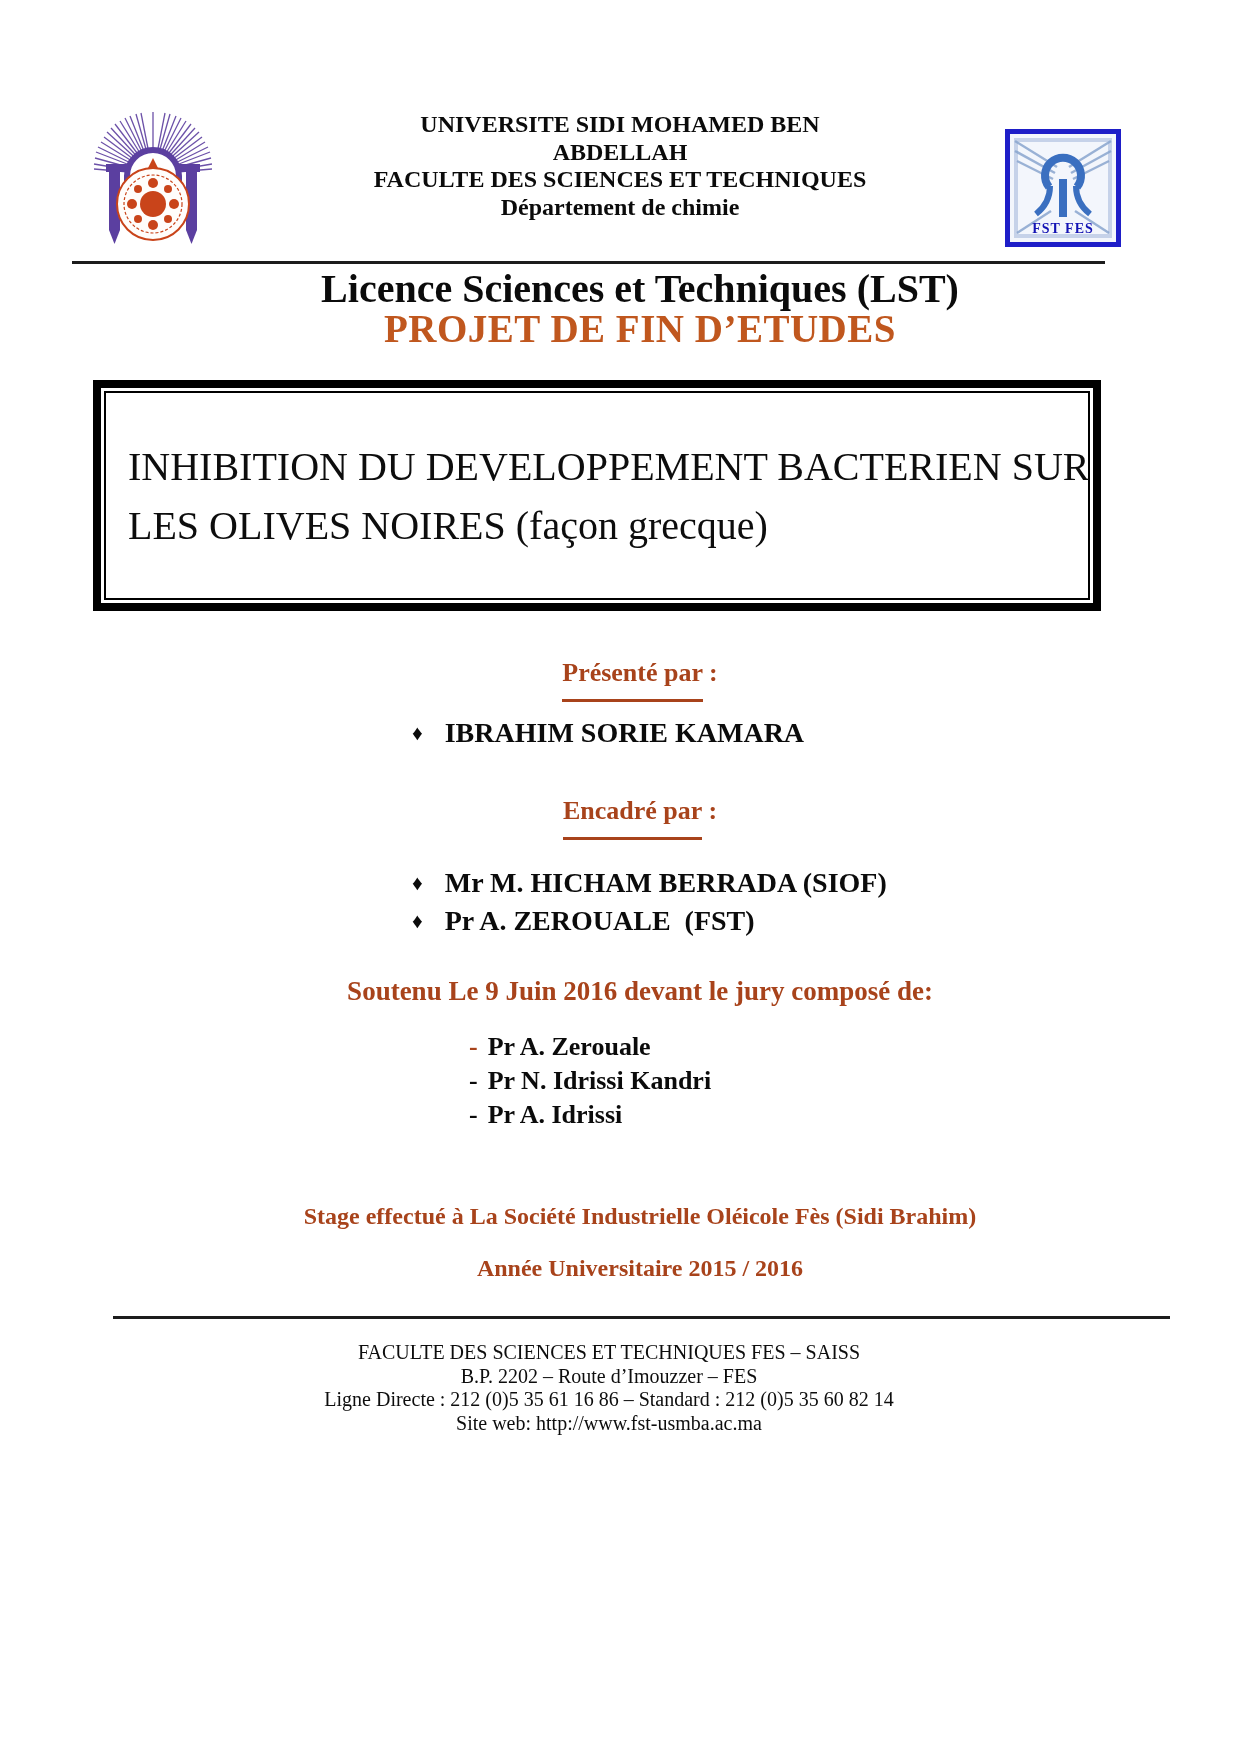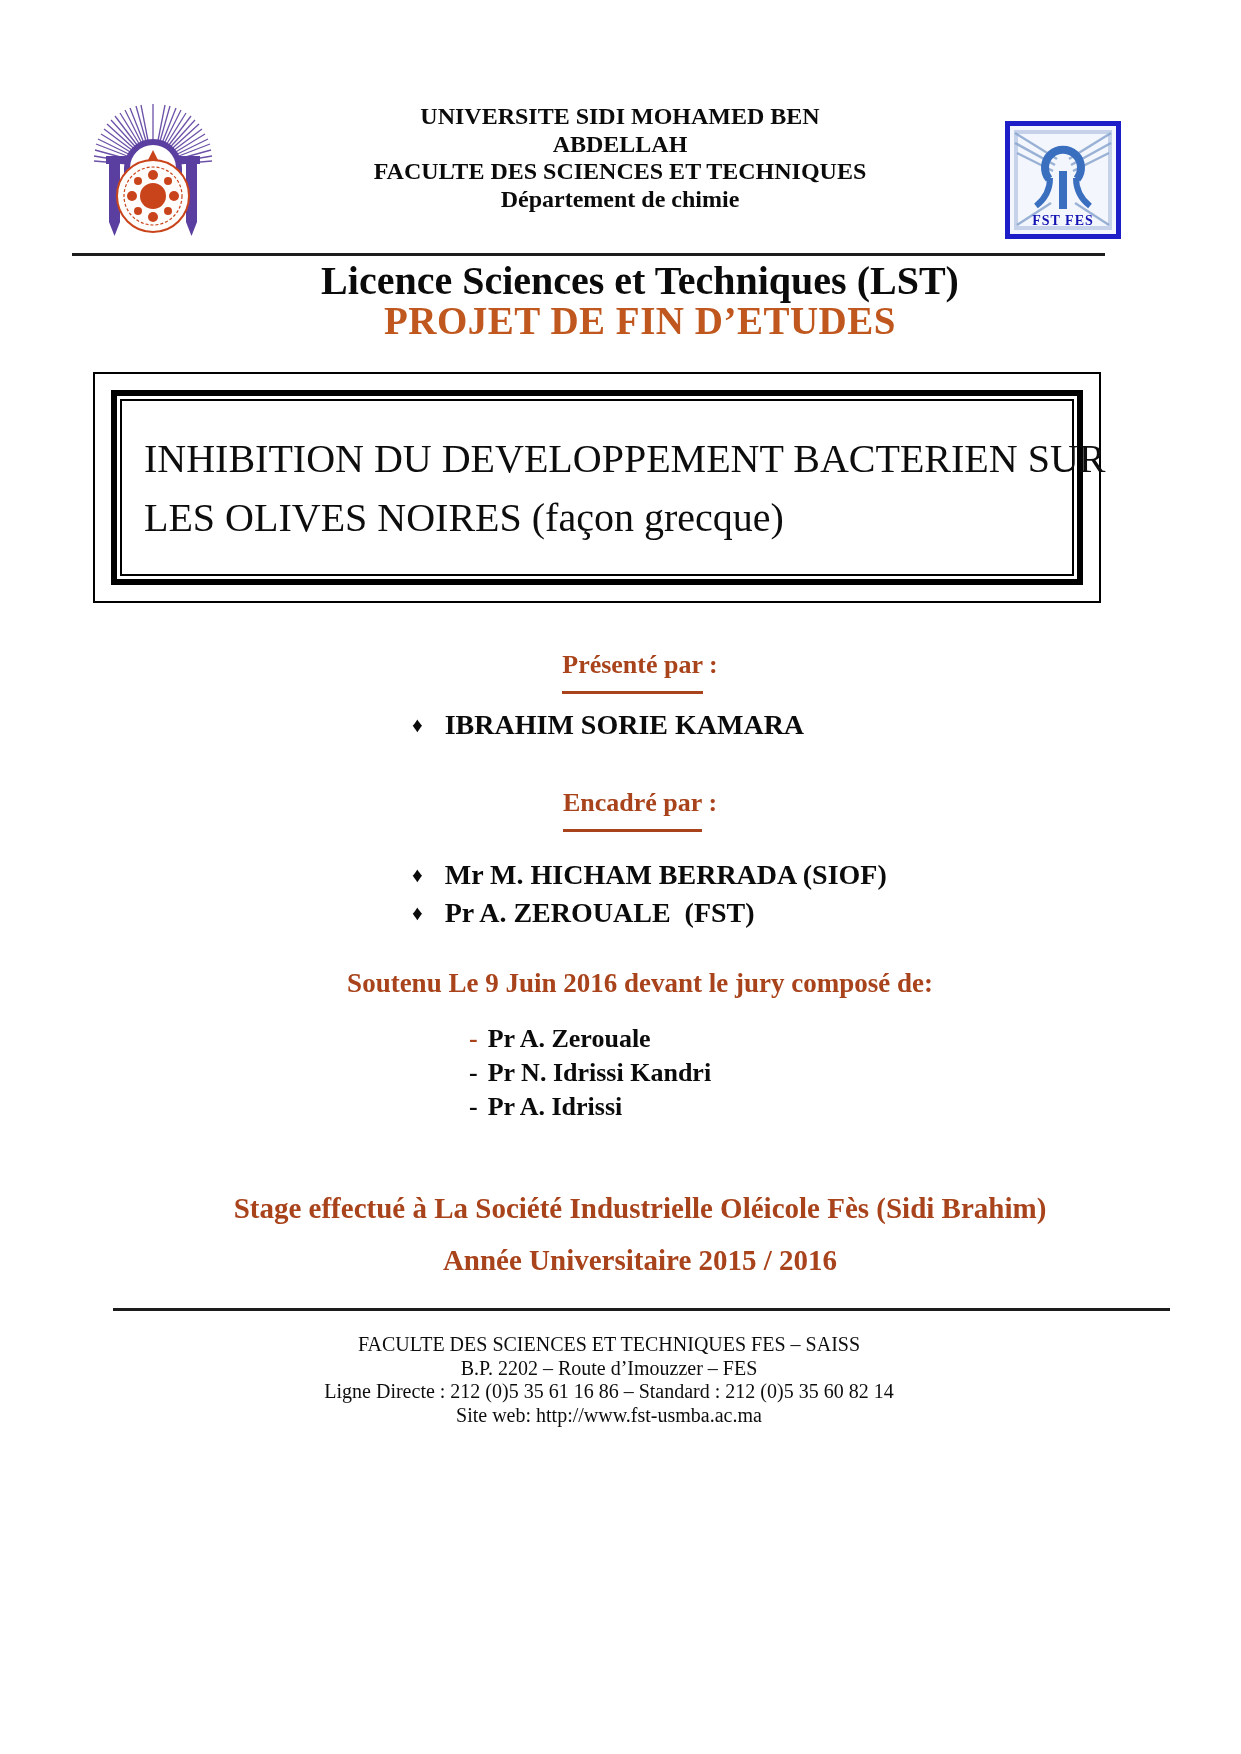--- a/index.html
+++ b/index.html
@@ -5,21 +5,21 @@
   html, body { margin: 0; padding: 0; background: #ffffff; }
   .page {
     position: relative;
     width: 1241px;
     height: 1754px;
     background: #ffffff;
     font-family: "Liberation Serif", serif;
     color: #111;
     overflow: hidden;
   }
-  .abs { position: absolute; }
+  .abs { position: absolute; margin-top: 8px; }
 
   
   .org-block {
     left: 250px; top: 103px; width: 740px;
     text-align: center;
     font-weight: bold;
     font-size: 24px;
     line-height: 27.5px;
     color: #0b0b0b;
   }
@@ -50,21 +50,21 @@
     font-weight: bold;
     font-size: 39px;
     line-height: 44px;
     letter-spacing: 0.5px;
   }
 
   
   .title-box {
     left: 93px; top: 372px; width: 1008px; height: 231px;
     border: 2px solid #000;
-    padding: 16px;
+    padding: 0;
     box-sizing: border-box;
     background: #fff;
   }
   .title-box-mid {
     border: 6px solid #000;
     padding: 3px;
     height: 100%;
     box-sizing: border-box;
   }
   .title-box-inner {
@@ -124,21 +124,21 @@
     font-weight: bold;
     font-size: 26px;
     line-height: 34px;
     color: #0b0b0b;
     white-space: nowrap;
   }
   .jury-dash { margin-right: 10px; }
 
   .stage-line, .year-line {
     font-weight: bold;
-    font-size: 29px;
+    font-size: 24px;
     line-height: 32px;
   }
 
   
   .footer-block {
     left: 0px; top: 1333px; width: 1218px;
     text-align: center;
     font-size: 20px;
     line-height: 23.5px;
     color: #0d0d0d;

